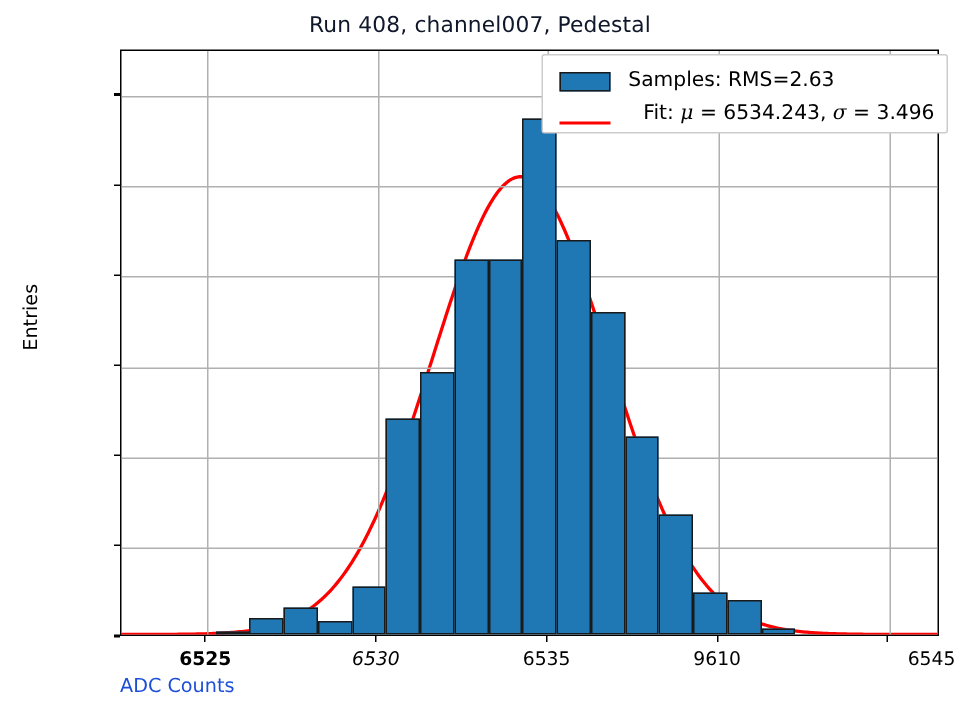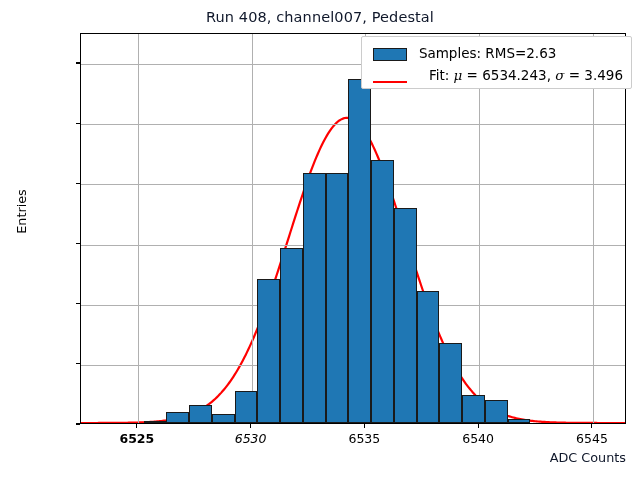--- a/index.html
+++ b/index.html
@@ -80,23 +80,23 @@
     color: #000000;
     text-align: center;
     white-space: nowrap;
     transform: translateX(-50%);
   }
   #xlabel {
     position: absolute;
     left: 80px;
     width: 546px;
     top: 450px;
-    text-align: right;
+    text-align: left;
     font-size: 12.8px;
-    color: #0f172a;
+    color: #1d4ed8;
   }
   #ylabel {
     position: absolute;
     left: -79px;
     top: 204px;
     width: 200px;
     text-align: center;
     font-size: 12.8px;
     color: #000000;
     transform: rotate(-90deg);
@@ -215,16 +215,16 @@
     <div class="ytick-mark" style="top: 182.785px;"></div>
     <div class="ytick-mark" style="top: 122.631px;"></div>
     <div class="ytick-mark" style="top: 62.4769px;"></div>
     <div class="xtick-mark" style="left: 136.275px;"></div>
     <div class="xtick-label" style="left: 136.875px; font-weight: bold;">6525</div>
     <div class="xtick-mark" style="left: 250.025px;"></div>
     <div class="xtick-label" style="left: 250.625px; font-style: italic;">6530</div>
     <div class="xtick-mark" style="left: 363.775px;"></div>
     <div class="xtick-label" style="left: 364.375px;">6535</div>
     <div class="xtick-mark" style="left: 477.525px;"></div>
-    <div class="xtick-label" style="left: 478.125px;">6540</div>
+    <div class="xtick-label" style="left: 478.125px;">9610</div>
     <div class="xtick-mark" style="left: 591.275px;"></div>
-    <div class="xtick-label" style="left: 592px;">6545</div>
+    <div class="xtick-label" style="left: 621px;">6545</div>
   </div>
 
 </body></html>

